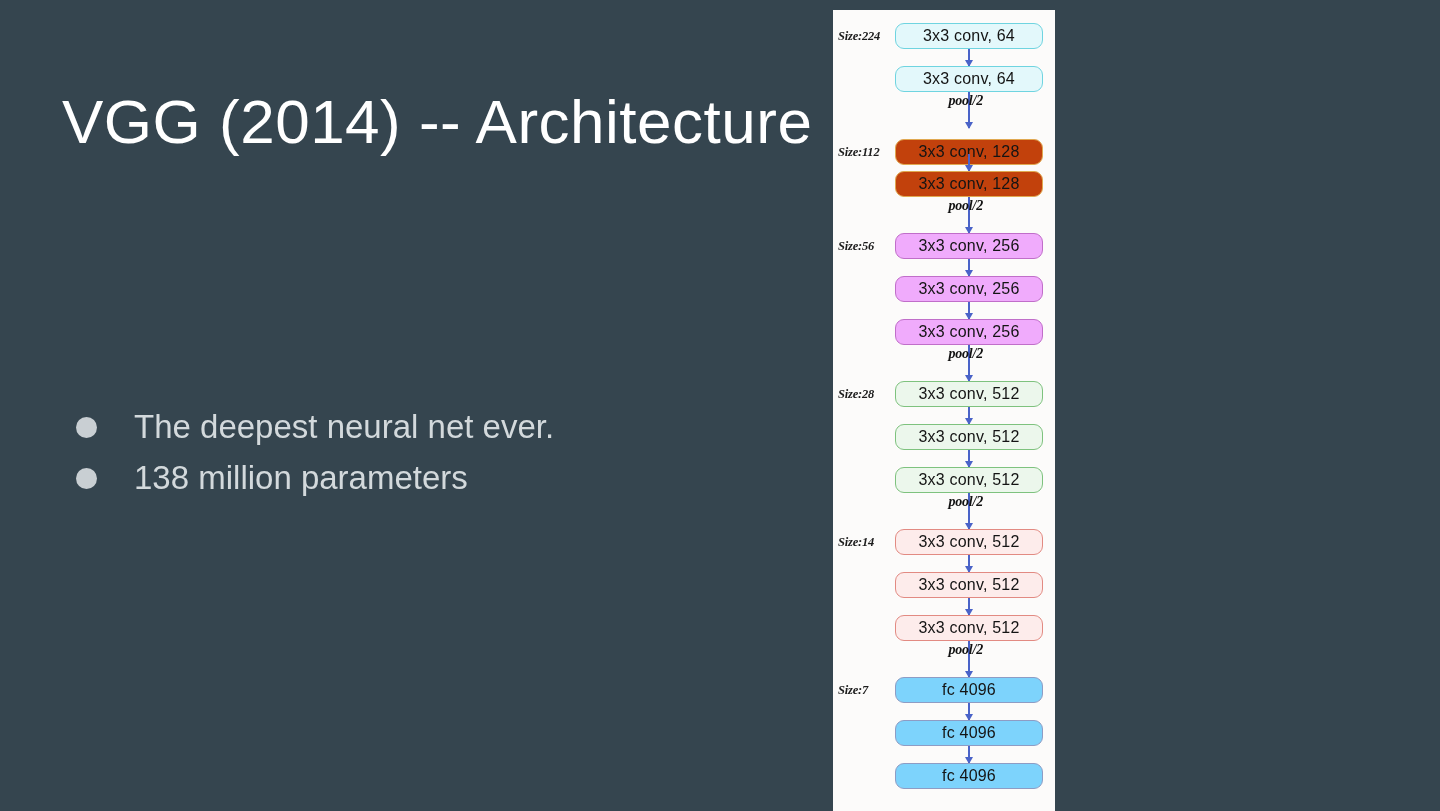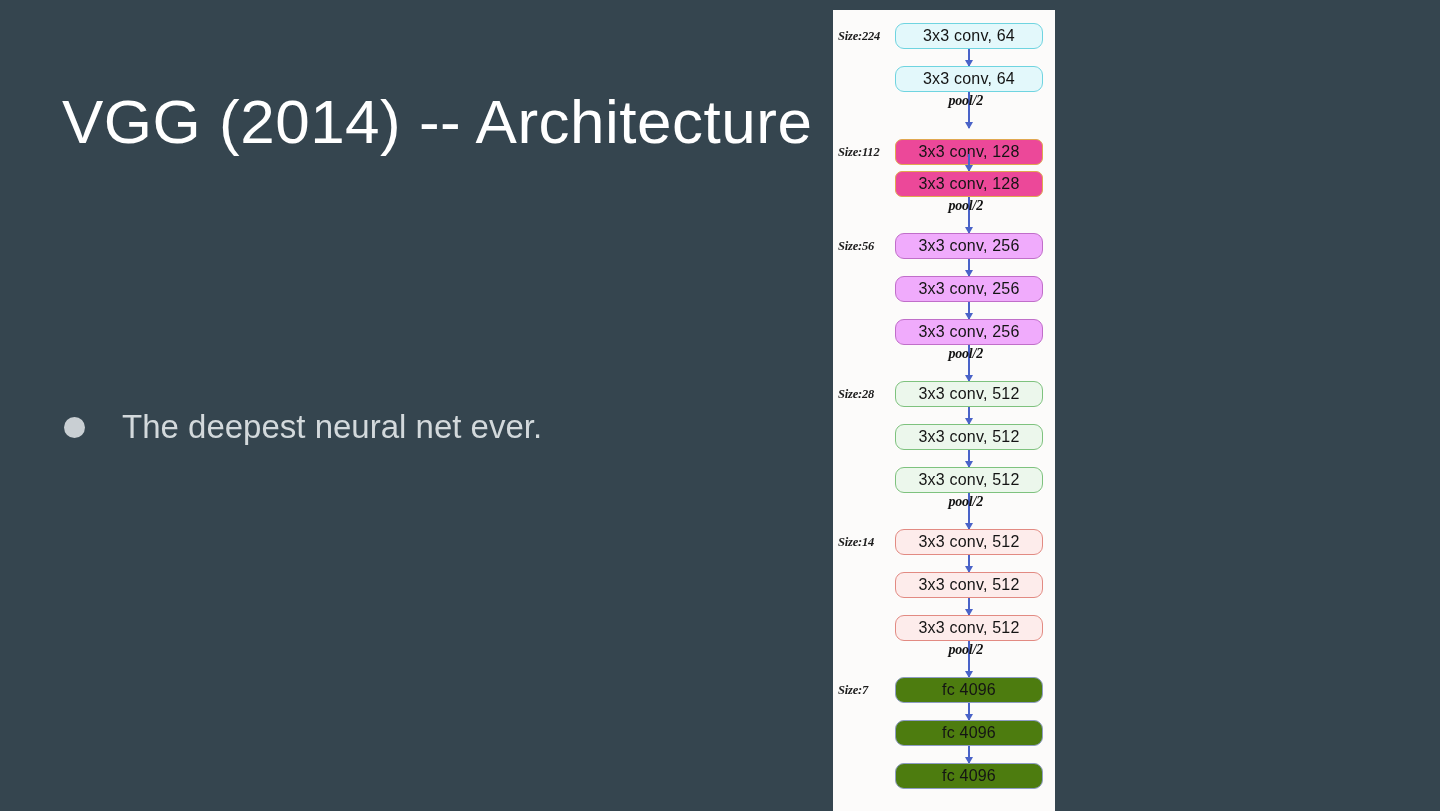--- a/index.html
+++ b/index.html
@@ -33,21 +33,21 @@
     font-weight: 400;
     color: #ffffff;
     letter-spacing: 0.5px;
     white-space: nowrap;
     line-height: 1.1;
   }
 
   
   #bullet-list {
     position: absolute;
-    left: 64px;
+    left: 76px;
     top: 408px;
     width: 700px;
     list-style: none;
   }
 
   .bullet-item {
     display: flex;
     align-items: center;
     margin-bottom: 13px;
     min-height: 38px;
@@ -119,25 +119,25 @@
     align-items: center;
     justify-content: center;
     font-size: 16px;
     color: #141414;
     letter-spacing: 0.2px;
     white-space: nowrap;
   }
 
   
   .t-cyan   { background: #e3f8fb; border-color: #6fd4e0; }
-  .t-orange { background: #ec4899; border-color: #e0a850; border-radius: 7px; }
+  .t-orange { background: #c2410c; border-color: #e0a850; }
   .t-purple { background: #f0abfc; border-color: #c06ec9; }
   .t-green  { background: #ecf7ec; border-color: #7ec27e; }
   .t-red    { background: #fdeceb; border-color: #e28a82; }
-  .t-blue   { background: #4d7c0f; border-color: #8e9cc4; }
+  .t-blue   { background: #7dd3fc; border-color: #8e9cc4; }
 
   
   .arrow {
     position: absolute;
     left: 135px;
     width: 2px;
     background: #4a63c8;
   }
   .arrow::after {
     content: "";
@@ -168,20 +168,24 @@
 
 <div id="slide">
 
   <h1 id="slide-title">VGG (2014) -- Architecture</h1>
 
   <ul id="bullet-list">
     <li class="bullet-item">
       <span class="bullet-marker"></span>
       <span class="bullet-text">The deepest neural net ever.</span>
     </li>
+    <li class="bullet-item">
+      <span class="bullet-marker"></span>
+      <span class="bullet-text">138 million parameters</span>
+    </li>
   </ul>
 
   <div id="diagram-panel">
     <div id="diagram-inner">
         <div class="stage-row" style="top: 13px;">
           <div class="size-label">Size:224</div>
           <div class="layer-box t-cyan">3x3 conv, 64</div>
         </div>
         <div class="arrow" style="top: 39px; height: 17px;"></div>
         <div class="stage-row" style="top: 56px;">

